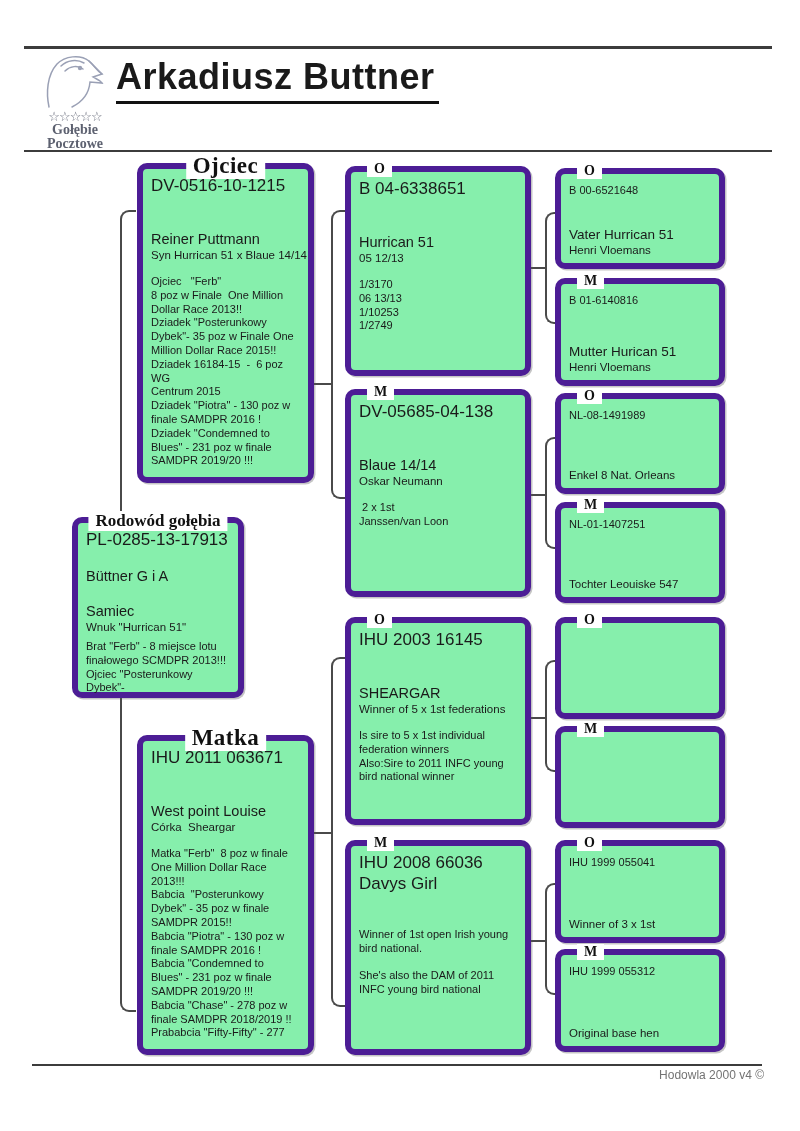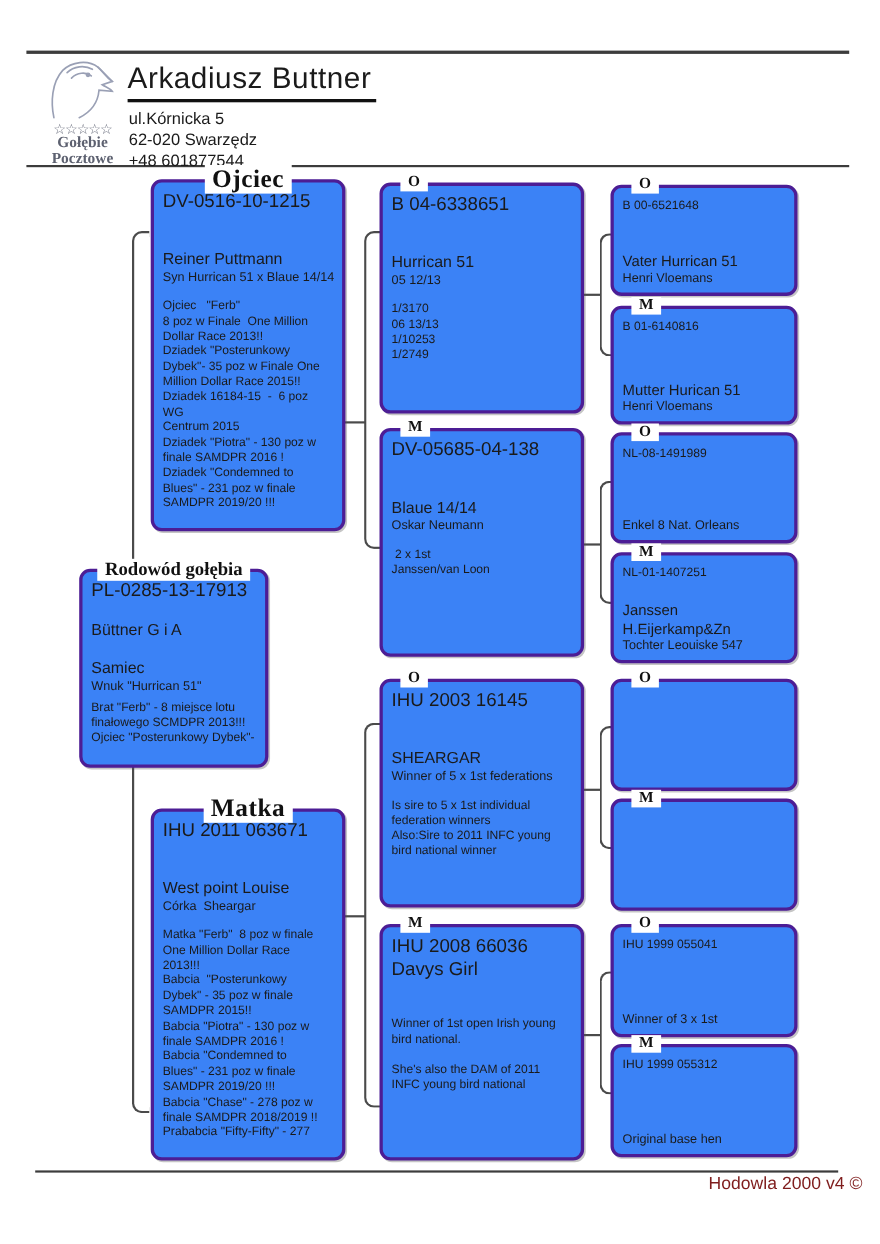--- a/index.html
+++ b/index.html
@@ -1,20 +1,20 @@
 <!DOCTYPE html>
 <html><head>
 <meta charset="utf-8">
 <style>
   html,body{margin:0;padding:0;background:#fff;}
   #page{position:relative;width:800px;height:1131px;background:#ffffff;
         font-family:"Liberation Sans",sans-serif;color:#1a1a1a;overflow:hidden;}
   .hr{position:absolute;background:#3c3c3c;height:2.5px;}
   
-  .box{position:absolute;background:#3b82f6;border:3px solid #4c1d95;border-radius:10px;
+  .box{position:absolute;background:#86efac;border:6px solid #4c1d95;border-radius:10px;
        box-shadow:1.5px 1.5px 0 rgba(90,90,90,.35);padding:6px 8px;box-sizing:border-box;}
   .legend{position:absolute;background:#fff;font-family:"Liberation Serif",serif;
           font-weight:bold;padding:0 7px;white-space:nowrap;color:#111;}
   .legend-xl{font-size:23px;top:-16px;left:50%;transform:translateX(-50%);letter-spacing:.5px;}
   .legend-md{font-size:17px;top:-12px;left:50%;transform:translateX(-50%);}
   .legend-sm{font-size:14px;top:-11px;left:16px;}
   .bid{font-size:17px;line-height:21px;white-space:pre-line;}
   .bid-r{font-size:11px;line-height:20px;}
   .bname{font-size:14.5px;line-height:18px;}
   .bsub{font-size:11.5px;line-height:15px;white-space:pre;}
@@ -22,28 +22,28 @@
   .rname{font-size:13.5px;line-height:16.5px;white-space:pre-wrap;}
   .rsub{font-size:11.5px;line-height:14px;}
   .mt-xl{margin-top:34px;}.mt-md{margin-top:17px;}.mt-sm{margin-top:12px;}.mt-xs{margin-top:5px;}
   .box-r{display:flex;flex-direction:column;}
   .spacer{flex:1;}
   
   .cbracket{position:absolute;width:16px;border:2px solid #4a4a4a;border-right:none;
             border-radius:9px 0 0 9px;box-sizing:border-box;background:transparent;}
   .hstub{position:absolute;height:2px;background:#4a4a4a;}
   
-  .title{position:absolute;left:116px;top:56px;font-size:27px;font-weight:normal;
+  .title{position:absolute;left:116px;top:56px;font-size:36px;font-weight:bold;
          letter-spacing:.5px;border-bottom:3px solid #111;padding:0 4px 3px 0;}
   .addr{position:absolute;left:117px;top:99px;font-size:15px;line-height:19px;}
   .logo{position:absolute;left:36px;top:53px;width:78px;text-align:center;}
   .logo-stars{font-size:13px;letter-spacing:-1px;color:#6b6f7e;line-height:12px;margin-top:-2px;}
   .logo-txt{font-family:"Liberation Serif",serif;font-weight:bold;font-size:14px;
             line-height:13.5px;color:#5d6170;}
-  .footer{position:absolute;right:16px;top:1068px;font-size:16px;color:#7f1d1d;}
+  .footer{position:absolute;right:36px;top:1068px;font-size:12px;color:#737373;}
 </style>
 </head>
 <body>
 
 <div id="page">
 
   <div class="hr" style="left:24px;top:46px;width:748px;"></div>
   <div class="hr" style="left:24px;top:150px;width:748px;height:2px;"></div>
   <div class="hr" style="left:32px;top:1064px;width:730px;height:2px;"></div>
 
@@ -56,25 +56,20 @@
         <path d="M50,8 L63,21"></path>
       </g>
       <circle cx="41" cy="15" r="2.2" fill="#9aa0b5"></circle>
     </svg>
     <div class="logo-stars">☆☆☆☆☆</div>
     <div class="logo-txt">Gołębie</div>
     <div class="logo-txt">Pocztowe</div>
   </div>
 
   <div class="title">Arkadiusz Buttner</div>
-  <div class="addr">
-    <div>ul.Kórnicka 5</div>
-    <div>62-020 Swarzędz</div>
-    <div>+48 601877544</div>
-  </div>
 
   <div class="cbracket" style="left:120px;top:210px;height:802px;"></div>
   <div class="cbracket" style="left:331px;top:210px;height:289px;"></div>
   <div class="cbracket" style="left:331px;top:657px;height:350px;"></div>
   <div class="cbracket" style="left:545px;top:212px;height:112px;"></div>
   <div class="cbracket" style="left:545px;top:437px;height:112px;"></div>
   <div class="cbracket" style="left:545px;top:660px;height:112px;"></div>
   <div class="cbracket" style="left:545px;top:883px;height:112px;"></div>
   <div class="hstub" style="left:312px;top:383px;width:20px;"></div>
   <div class="hstub" style="left:312px;top:832px;width:20px;"></div>
@@ -198,22 +193,20 @@
     <div class="legend legend-sm">O</div>
     <div class="bid-r">NL-08-1491989</div>
     <div class="spacer"></div>
     <div class="rsub">Enkel 8 Nat. Orleans</div>
   </div>
 
   <div class="box box-r" style="left:555px;top:502px;width:170px;height:101px;">
     <div class="legend legend-sm">M</div>
     <div class="bid-r">NL-01-1407251</div>
     <div class="spacer"></div>
-    <div class="rname">Janssen
-H.Eijerkamp&amp;Zn</div>
     <div class="rsub">Tochter Leouiske 547</div>
   </div>
 
   <div class="box box-r" style="left:555px;top:617px;width:170px;height:102px;">
     <div class="legend legend-sm">O</div>
     <div class="bid-r"></div>
   </div>
 
   <div class="box box-r" style="left:555px;top:726px;width:170px;height:102px;">
     <div class="legend legend-sm">M</div>

